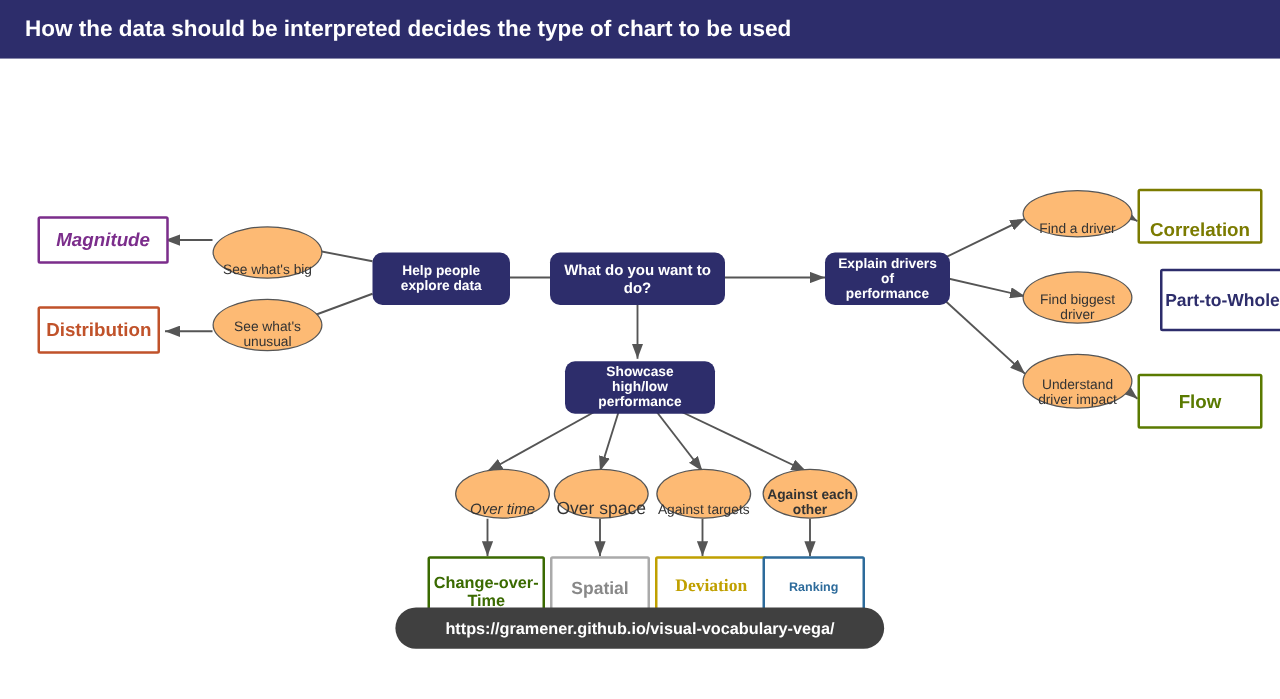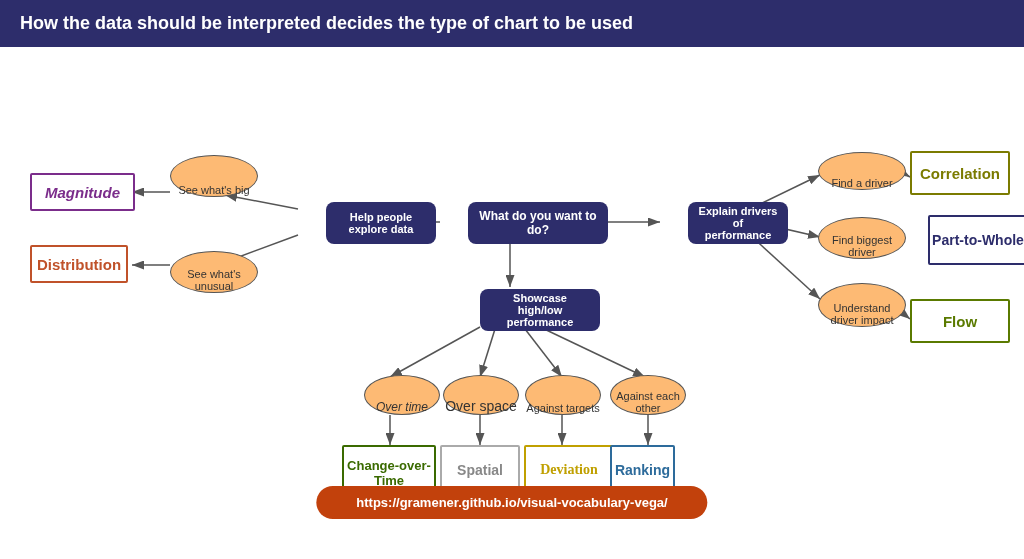--- a/index.html
+++ b/index.html
@@ -36,21 +36,20 @@
     }
     
     .box {
       position: absolute;
       display: flex;
       align-items: center;
       justify-content: center;
       text-align: center;
       font-size: 13px;
       font-weight: bold;
-      margin-left: 28px;
     }
     
     .oval {
       border-radius: 50%;
       border: 1.5px solid #555;
       background: #fdba74;
       color: #333;
       font-size: 11px;
       font-weight: normal;
       display: flex;
@@ -80,21 +79,21 @@
       justify-content: center;
       text-align: center;
       position: absolute;
     }
     
     .footer {
       position: absolute;
       bottom: 8px;
       left: 50%;
       transform: translateX(-50%);
-      background: #c2410c;
+      background: #404040;
       color: #fff;
       font-weight: bold;
       font-size: 13px;
       border-radius: 25px;
       padding: 9px 40px;
       white-space: nowrap;
     }
   </style>
 </head>
 <body>
@@ -165,25 +164,25 @@
   </div>
 
   <div class="box rounded-rect-dark" style="left:660px;top:155px;width:100px;height:42px;font-size:11px;">
     <span>Explain drivers of performance</span>
   </div>
 
   <div class="box rounded-rect-dark" style="left:452px;top:242px;width:120px;height:42px;font-size:11px;">
     <span>Showcase high/low performance</span>
   </div>
 
-  <div class="oval" style="left:170px;top:108px;width:88px;height:42px;font-size:11px;">
+  <div class="oval" style="left:170px;top:134px;width:88px;height:42px;font-size:11px;">
     <span>See what's big</span>
   </div>
 
-  <div class="oval" style="left:170px;top:204px;width:88px;height:42px;font-size:11px;">
+  <div class="oval" style="left:170px;top:192px;width:88px;height:42px;font-size:11px;">
     <span>See what's unusual</span>
   </div>
 
   <div class="oval" style="left:818px;top:105px;width:88px;height:38px;font-size:11px;">
     <span>Find a driver</span>
   </div>
 
   <div class="oval" style="left:818px;top:170px;width:88px;height:42px;font-size:11px;">
     <span>Find biggest driver</span>
   </div>
@@ -197,33 +196,33 @@
   </div>
 
   <div class="oval" style="left:443px;top:328px;width:76px;height:40px;font-size:14px;">
     <span>Over space</span>
   </div>
 
   <div class="oval" style="left:525px;top:328px;width:76px;height:40px;font-size:11px;">
     <span>Against targets</span>
   </div>
 
-  <div class="oval" style="left:610px;top:328px;width:76px;height:40px;font-size:11px;">
+  <div class="oval" style="left:610px;top:328px;width:76px;height:40px;font-size:11px;font-weight:bold;">
     <span>Against each other</span>
   </div>
 
   <div class="label-box" style="left:30px;top:126px;width:105px;height:38px;border-color:#7b2d8b;color:#7b2d8b;font-size:15px;border-radius:2px;font-style:italic;">
     <span>Magnitude</span>
   </div>
 
   <div class="label-box" style="left:30px;top:198px;width:98px;height:38px;border-color:#c0522a;color:#c0522a;font-size:15px;border-radius:2px;">
     <span>Distribution</span>
   </div>
 
-  <div class="label-box" style="left:910px;top:104px;width:100px;height:44px;border-color:#7b7b00;color:#7b7b00;font-size:15px;border-radius:2px;">
+  <div class="label-box" style="left:910px;top:104px;width:100px;height:44px;border-color:#7b7b00;color:#7b7b00;font-size:15px;border-radius:2px;align-items:flex-end;">
     <span>Correlation</span>
   </div>
 
   <div class="label-box" style="left:910px;top:168px;width:100px;height:50px;border-color:#2d2d6b;color:#2d2d6b;font-size:14px;border-radius:2px;margin-left:18px;">
     <span>Part-to-Whole</span>
   </div>
 
   <div class="label-box" style="left:910px;top:252px;width:100px;height:44px;border-color:#5a7a00;color:#5a7a00;font-size:15px;border-radius:2px;">
     <span>Flow</span>
   </div>
@@ -233,21 +232,21 @@
   </div>
 
   <div class="label-box" style="left:440px;top:398px;width:80px;height:50px;border-color:#aaa;color:#888;font-size:14px;border-radius:2px;">
     <span>Spatial</span>
   </div>
 
   <div class="label-box" style="left:524px;top:398px;width:90px;height:50px;border-color:#c0a000;color:#c0a000;font-size:14px;border-radius:2px;font-family:Liberation Serif, serif;">
     <span>Deviation</span>
   </div>
 
-  <div class="label-box" style="left:610px;top:398px;width:65px;height:50px;border-color:#2d6b9b;color:#2d6b9b;font-size:14px;border-radius:2px;">
+  <div class="label-box" style="left:610px;top:398px;width:82px;height:50px;border-color:#2d6b9b;color:#2d6b9b;font-size:10px;border-radius:2px;">
     <span>Ranking</span>
   </div>
 
   <div class="footer">
     <span>https://gramener.github.io/visual-vocabulary-vega/</span>
   </div>
 
 </div>
 
 </body></html>

